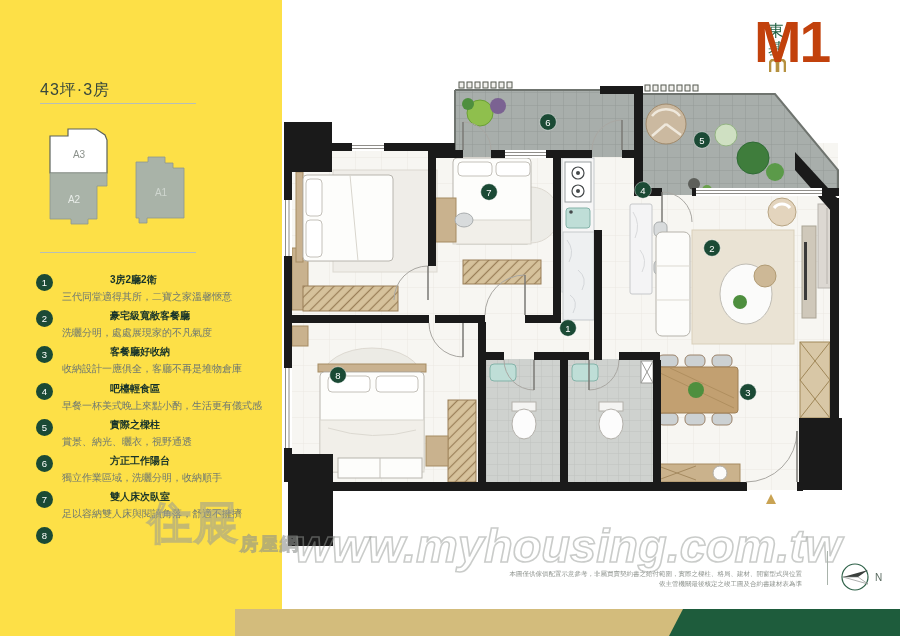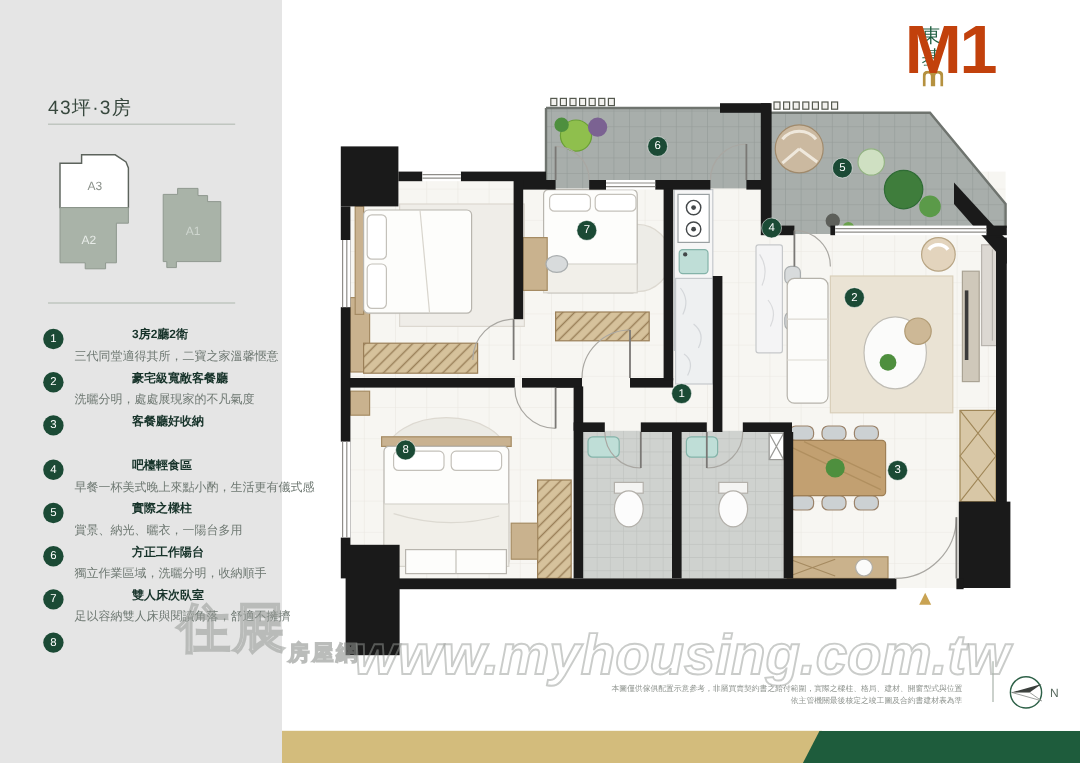--- a/index.html
+++ b/index.html
@@ -1,19 +1,19 @@
 <!DOCTYPE html>
 <html><head>
 <meta charset="utf-8">
 <style>
   html,body{margin:0;padding:0;background:#fff;}
   #page{position:relative;width:900px;height:636px;overflow:hidden;background:#ffffff;
         font-family:"Liberation Sans","DejaVu Sans",sans-serif;}
   
-  .sidebar{position:absolute;left:0;top:0;width:235px;height:636px;background:#e5e5e5;}
+  .sidebar{position:absolute;left:0;top:0;width:282px;height:636px;background:#fde047;}
   .sb-title{position:absolute;left:40px;top:80px;font-size:16px;letter-spacing:1px;color:#37473d;}
   .sb-rule{position:absolute;left:40px;width:156px;height:1px;background:#b7bfb7;}
   .keyplan{position:absolute;left:0;top:0;}
   .feat{position:absolute;left:36px;display:flex;align-items:flex-start;gap:9px;width:196px;}
   .feat .num{flex:0 0 17px;width:17px;height:17px;border-radius:50%;background:#1b4a35;color:#fff;
              font-size:9.5px;line-height:17px;text-align:center;}
   .feat .tt{font-size:10px;font-weight:bold;color:#17332a;line-height:1.15;white-space:nowrap;margin-left:48px;}
   .feat .ds{font-size:10px;color:#6e7872;margin-top:4px;white-space:nowrap;letter-spacing:0;}
   .brand-vert{position:absolute;left:768px;top:22px;width:19px;font-size:16px;font-weight:normal;
               color:#1e5e40;line-height:1.12;word-break:break-all;letter-spacing:0;}
@@ -77,34 +77,35 @@
       <div class="num">2</div>
       <div>
           <div class="tt">豪宅級寬敞客餐廳</div>
            <div class="ds">洗曬分明，處處展現家的不凡氣度</div>
         </div>
     </div>
     <div class="feat" style="top:346px">
       <div class="num">3</div>
       <div>
           <div class="tt">客餐廳好收納</div>
+           <div class="ds">收納設計一應俱全，客廳不再是堆物倉庫</div>
         </div>
     </div>
     <div class="feat" style="top:383px">
       <div class="num">4</div>
       <div>
           <div class="tt">吧檯輕食區</div>
            <div class="ds">早餐一杯美式晚上來點小酌，生活更有儀式感</div>
         </div>
     </div>
     <div class="feat" style="top:419px">
       <div class="num">5</div>
       <div>
           <div class="tt">實際之樑柱</div>
-           <div class="ds">賞景、納光、曬衣，一陽台多用</div>
+           <div class="ds">賞景、納光、曬衣，視野通透</div>
         </div>
     </div>
     <div class="feat" style="top:455px">
       <div class="num">6</div>
       <div>
           <div class="tt">方正工作陽台</div>
            <div class="ds">獨立作業區域，洗曬分明，收納順手</div>
         </div>
     </div>
     <div class="feat" style="top:491px">

